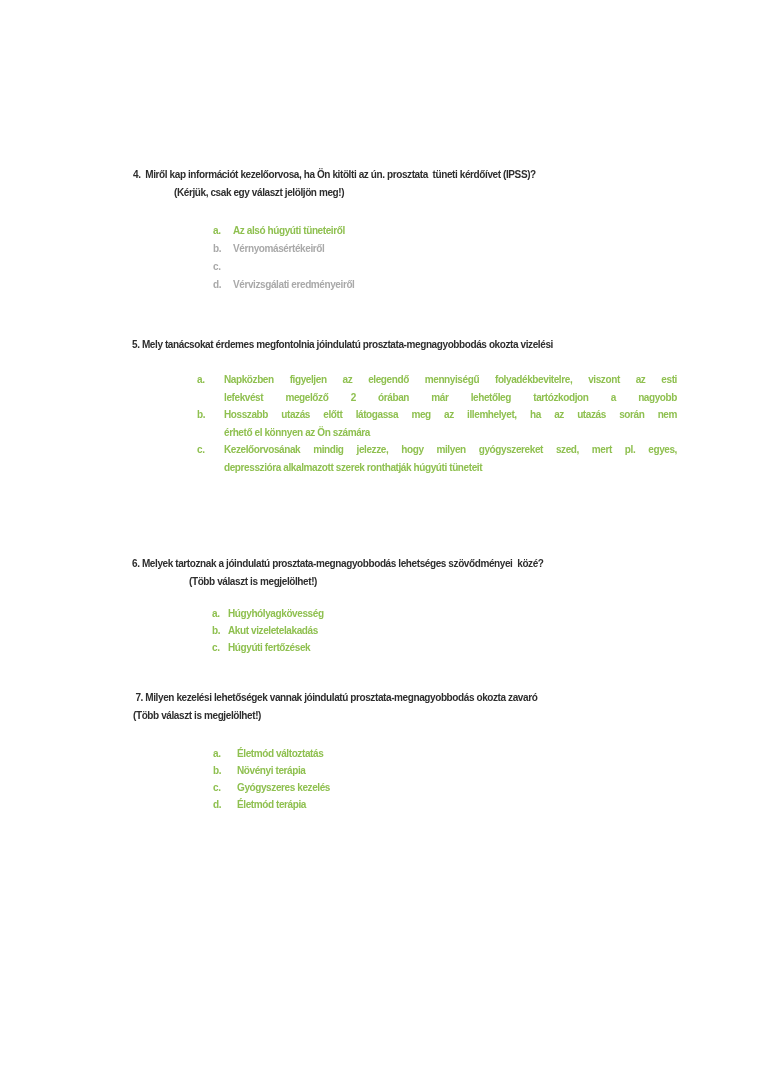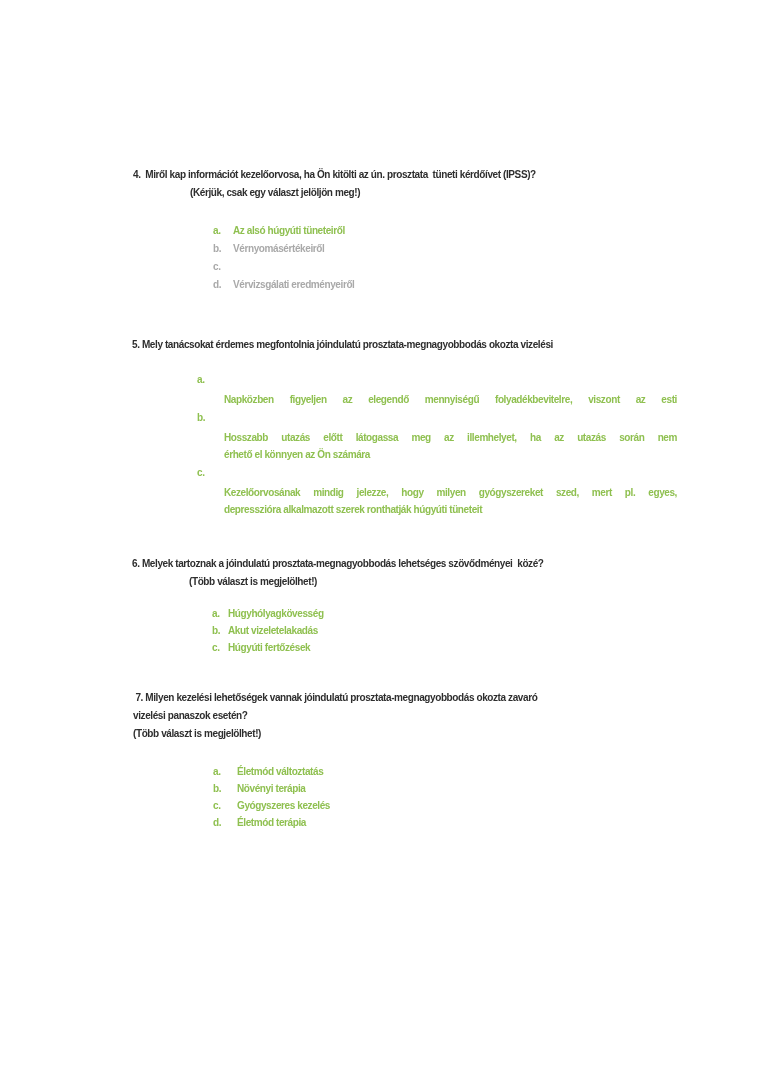--- a/index.html
+++ b/index.html
@@ -10,21 +10,21 @@
     font-family:"Liberation Sans", sans-serif;
     color:var(--ink,#2e2e2e);
     font-size:10px;
     letter-spacing:-0.4px;
     overflow:hidden;
     font-weight:bold;
   }
   .q{position:absolute;}
   .t-line{line-height:18px;white-space:pre;}
   .subtitle{line-height:18px;white-space:pre;}
-  #q4 .subtitle{margin-left:57px;}
+  #q4 .subtitle{margin-left:41px;}
   #q6 .subtitle{margin-left:57px;}
 
   .opts{margin:0;padding:0;}
   .opt{display:flex;align-items:flex-start;line-height:18px;}
   .opt .letter{white-space:pre;flex:0 0 auto;}
   .opt .text{white-space:pre;text-align:center;}
   .opt[data-state="green"]{color:var(--green,#8fc050);}
   .opt[data-state="gray"]{color:var(--gray,#a9a9a9);}
 
   
@@ -32,21 +32,21 @@
   #q4 .opts{margin-top:20px;margin-left:80px;}
   #q4 .letter{width:20px;}
 
   
   #q5{left:132px;top:336px;width:575px;}
   #q5 .opts{margin-top:17px;margin-left:65px;}
   #q5 .opt{line-height:17.6px;}
   #q5 .letter{width:27px;}
   #q5 .lines{width:453px;}
   .ln{line-height:17.6px;}
-  .ln.just{text-align:justify;text-align-last:justify;margin-top:20px;}
+  .ln.just{text-align:justify;text-align-last:justify;}
 
   
   #q6{left:132px;top:555px;width:575px;}
   #q6 .opts{margin-top:14px;margin-left:80px;}
   #q6 .opt{line-height:17px;}
   #q6 .letter{width:16px;}
 
   
   #q7{left:133px;top:689px;width:575px;}
   #q7 .opts{margin-top:20px;margin-left:80px;}
@@ -80,20 +80,21 @@
     </div>
   </section>
 
   <section class="q" id="q5">
     <div class="t-line">5. Mely tanácsokat érdemes megfontolnia jóindulatú prosztata-megnagyobbodás okozta vizelési</div>
     <div class="opts">
       <div class="opt" data-state="green">
         <span class="letter">a.</span>
         <div class="lines">
           <div class="ln just">Napközben figyeljen az elegendő mennyiségű folyadékbevitelre, viszont az esti</div>
+          <div class="ln just">lefekvést megelőző 2 órában már lehetőleg  tartózkodjon a nagyobb</div>
         </div>
       </div>
       <div class="opt" data-state="green">
         <span class="letter">b.</span>
         <div class="lines">
           <div class="ln just">Hosszabb utazás előtt látogassa meg az illemhelyet, ha az utazás során nem</div>
           <div class="ln">érhető el könnyen az Ön számára</div>
         </div>
       </div>
       <div class="opt" data-state="green">
@@ -120,21 +121,20 @@
       </div>
       <div class="opt" data-state="green">
         <span class="letter">c.</span>
         <span class="text">Húgyúti fertőzések</span>
       </div>
     </div>
   </section>
 
   <section class="q" id="q7">
     <div class="t-line"> 7. Milyen kezelési lehetőségek vannak jóindulatú prosztata-megnagyobbodás okozta zavaró</div>
-    <div class="t-line">vizelési panaszok esetén?</div>
     <div class="t-line">(Több választ is megjelölhet!)</div>
     <div class="opts">
       <div class="opt" data-state="green">
         <span class="letter">a.</span>
         <span class="text">Életmód változtatás</span>
       </div>
       <div class="opt" data-state="green">
         <span class="letter">b.</span>
         <span class="text">Növényi terápia</span>
       </div>

